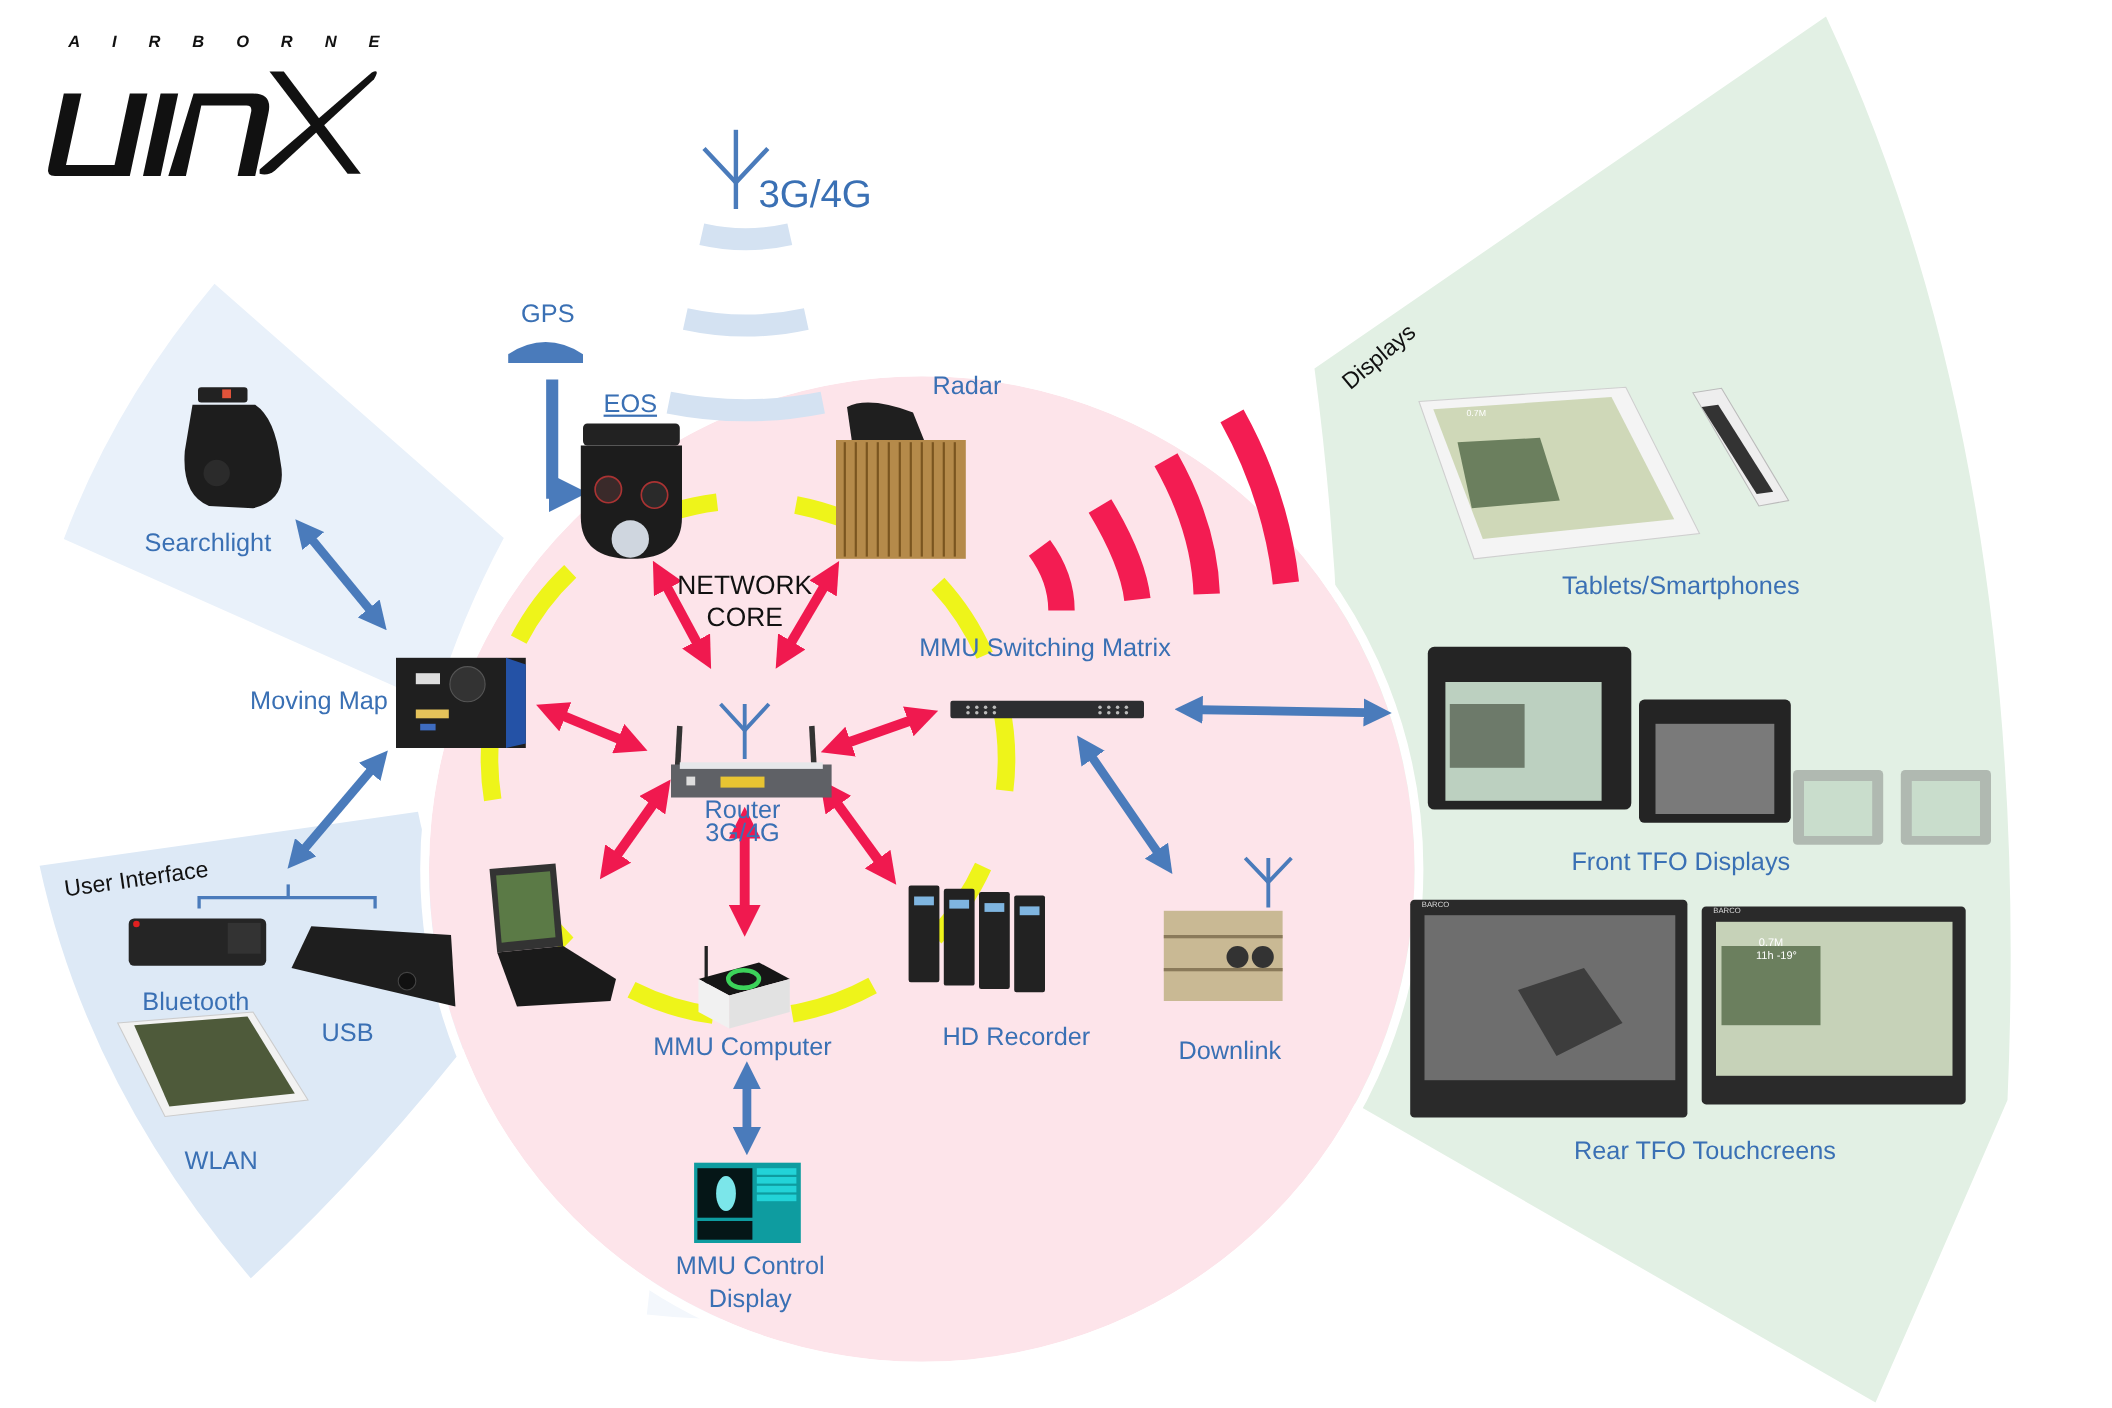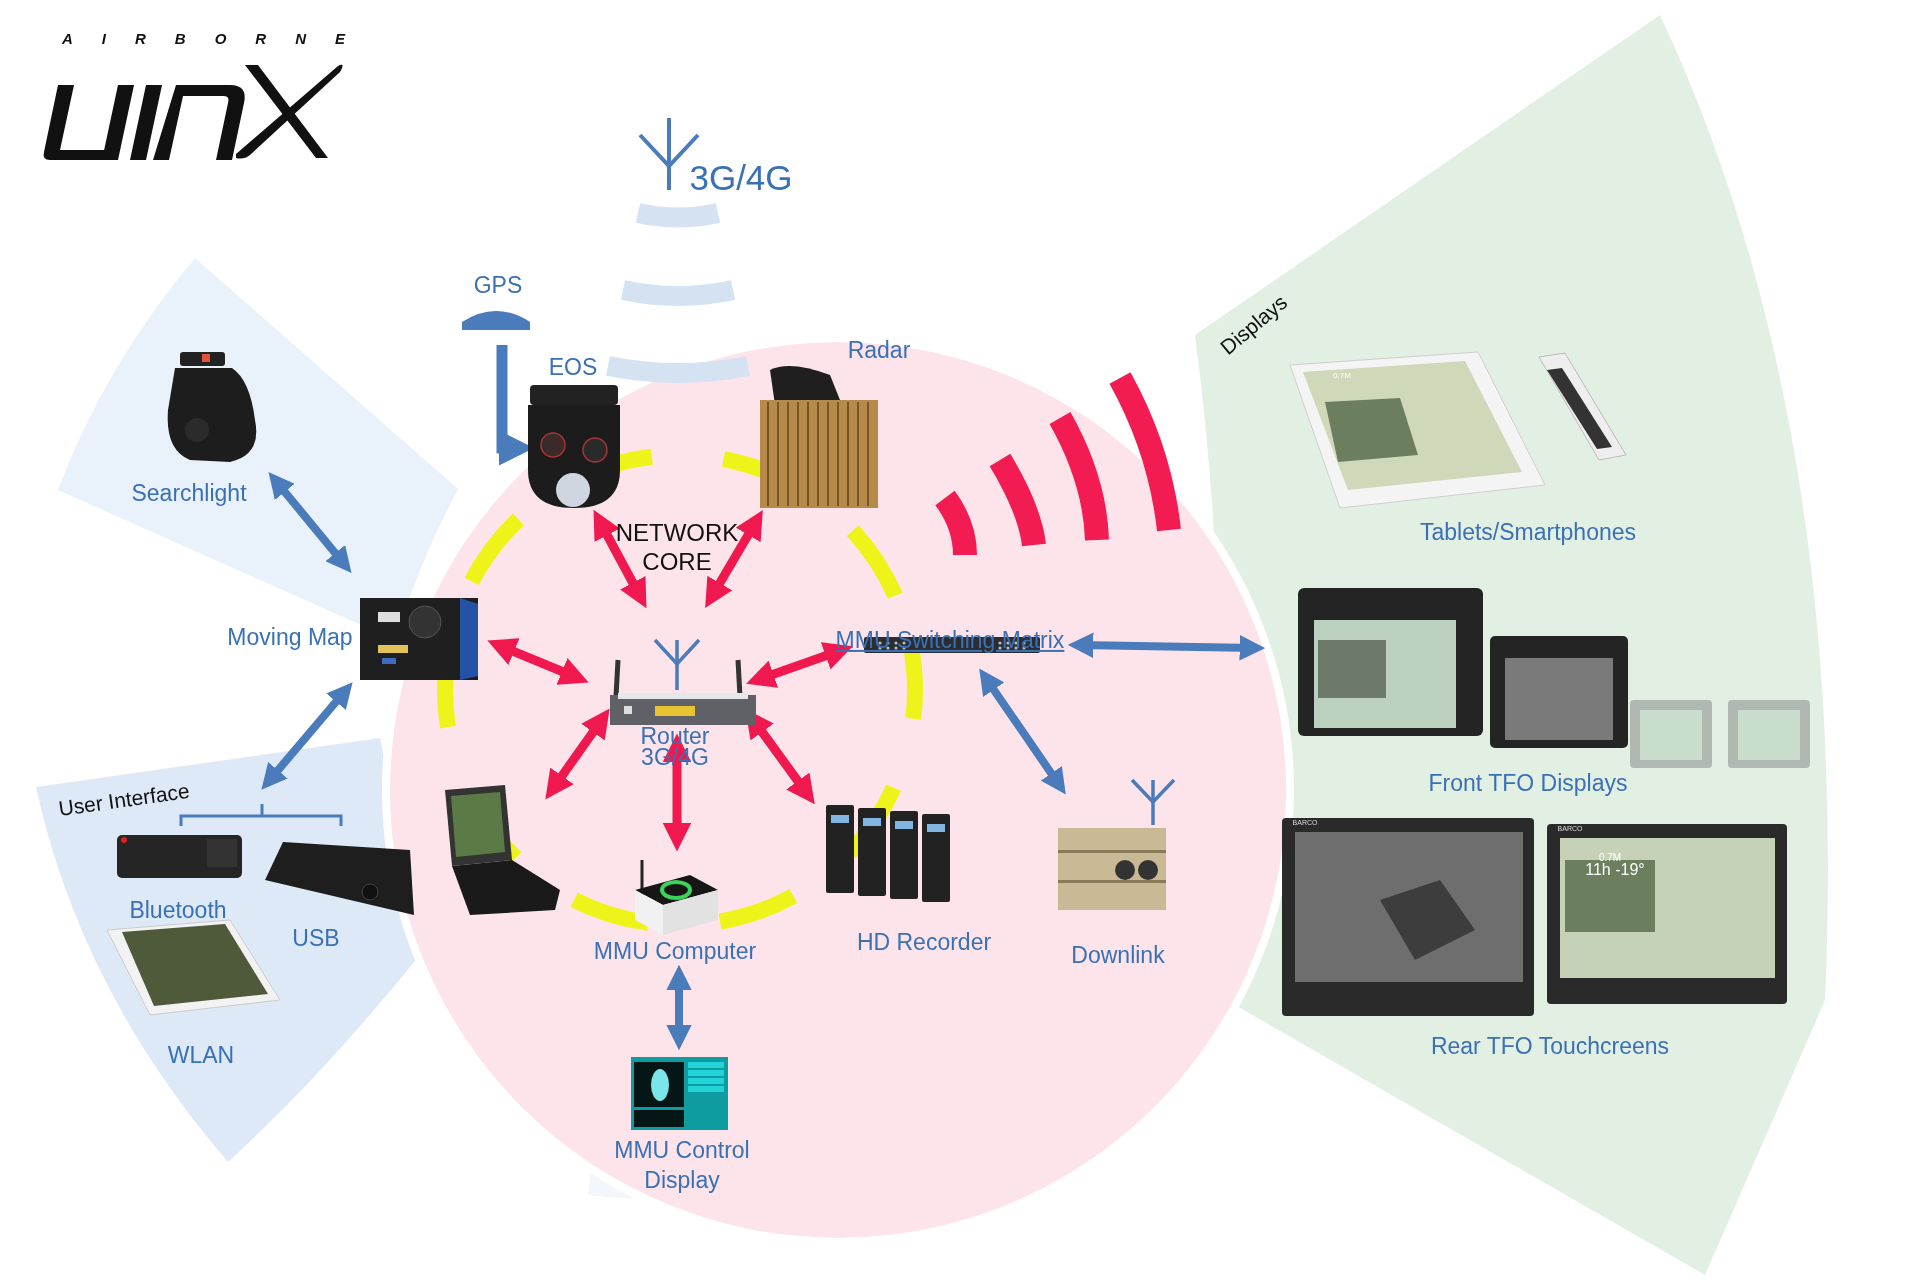--- a/index.html
+++ b/index.html
@@ -270,45 +270,45 @@
     <rect x="1547" y="824" width="240" height="180" rx="4" fill="#2a2a2a"></rect>
     <rect x="1560" y="838" width="215" height="140" fill="#c6d2b8"></rect>
     <rect x="1565" y="860" width="90" height="72" fill="#6b7f5e"></rect>
   </g>
 </svg>
 
 <div class="logo-top">AIRBORNE</div>
 
 <div class="lbl" style="left:741px;top:178px;font-size:35px;">3G/4G</div>
 <div class="lbl" style="left:498px;top:285px;">GPS</div>
-<div class="lbl" style="left:573px;top:367px;">EOS</div>
+<div class="lbl" style="left:573px;top:367px;text-decoration:underline;">EOS</div>
 <div class="lbl" style="left:843px;top:350px;margin-left:36px;">Radar</div>
 
 <div class="lbl black" style="left:677px;top:533px;font-size:24px;">NETWORK</div>
 <div class="lbl black" style="left:677px;top:562px;font-size:24px;">CORE</div>
 
 <div class="lbl" style="left:675px;top:736px;">Router</div>
 <div class="lbl" style="left:675px;top:757px;">3G/4G</div>
 
 <div class="lbl" style="left:290px;top:637px;">Moving Map</div>
 <div class="lbl" style="left:189px;top:493px;">Searchlight</div>
-<div class="lbl" style="left:950px;top:640px;text-decoration:underline;">MMU Switching Matrix</div>
+<div class="lbl" style="left:950px;top:588px;">MMU Switching Matrix</div>
 <div class="lbl" style="left:1118px;top:936px;margin-top:19px;">Downlink</div>
 <div class="lbl" style="left:924px;top:927px;margin-top:15px;">HD Recorder</div>
 <div class="lbl" style="left:675px;top:951px;">MMU Computer</div>
 <div class="lbl" style="left:682px;top:1150px;">MMU Control</div>
 <div class="lbl" style="left:682px;top:1180px;">Display</div>
 
 <div class="lbl black" style="left:124px;top:800px;font-size:21px;transform:translate(-50%,-50%) rotate(-8deg);">User Interface</div>
 <div class="lbl" style="left:178px;top:910px;">Bluetooth</div>
 <div class="lbl" style="left:316px;top:938px;">USB</div>
 <div class="lbl" style="left:201px;top:1055px;">WLAN</div>
 
 <div class="lbl black" style="left:1254px;top:325px;font-size:21px;transform:translate(-50%,-50%) rotate(-40deg);">Displays</div>
 <div class="lbl" style="left:1528px;top:532px;">Tablets/Smartphones</div>
 <div class="lbl" style="left:1528px;top:783px;">Front TFO Displays</div>
 <div class="lbl" style="left:1550px;top:1046px;">Rear TFO Touchcreens</div>
 
 <div class="lbl black" style="left:1342px;top:376px;font-size:8px;color:#fff;">0.7M</div>
 <div class="lbl black" style="left:1610px;top:858px;font-size:10px;color:#fff;">0.7M</div>
-<div class="lbl black" style="left:1615px;top:870px;font-size:16px;color:#fff;">11h -19°</div>
+<div class="lbl black" style="left:1615px;top:870px;font-size:10px;color:#fff;">11h -19°</div>
 <div class="lbl black" style="left:1305px;top:823px;font-size:7px;color:#ddd;">BARCO</div>
 <div class="lbl black" style="left:1570px;top:829px;font-size:7px;color:#ddd;">BARCO</div>
 
 </body></html>

